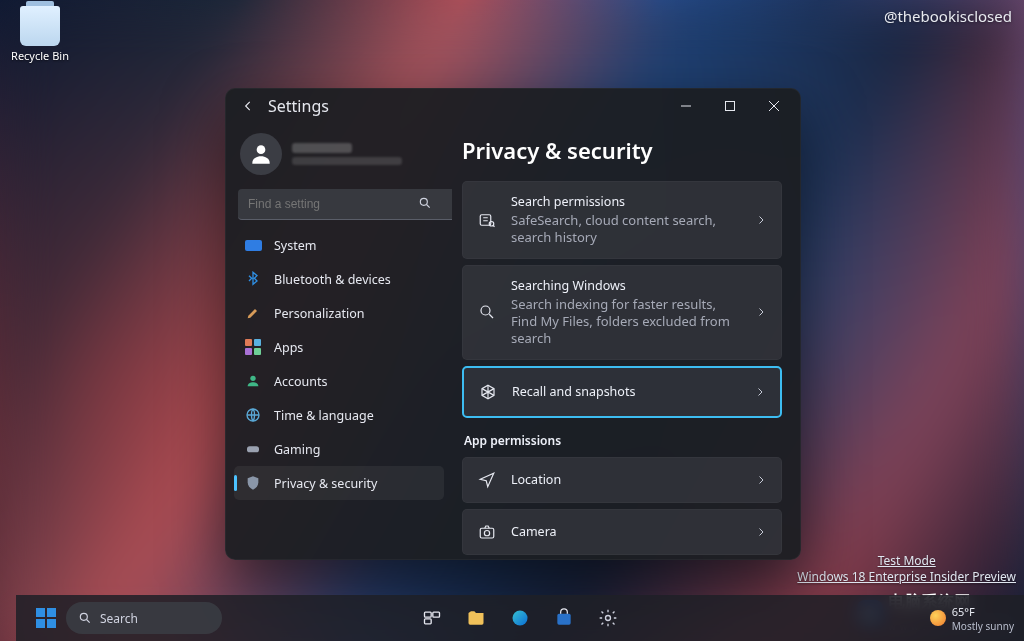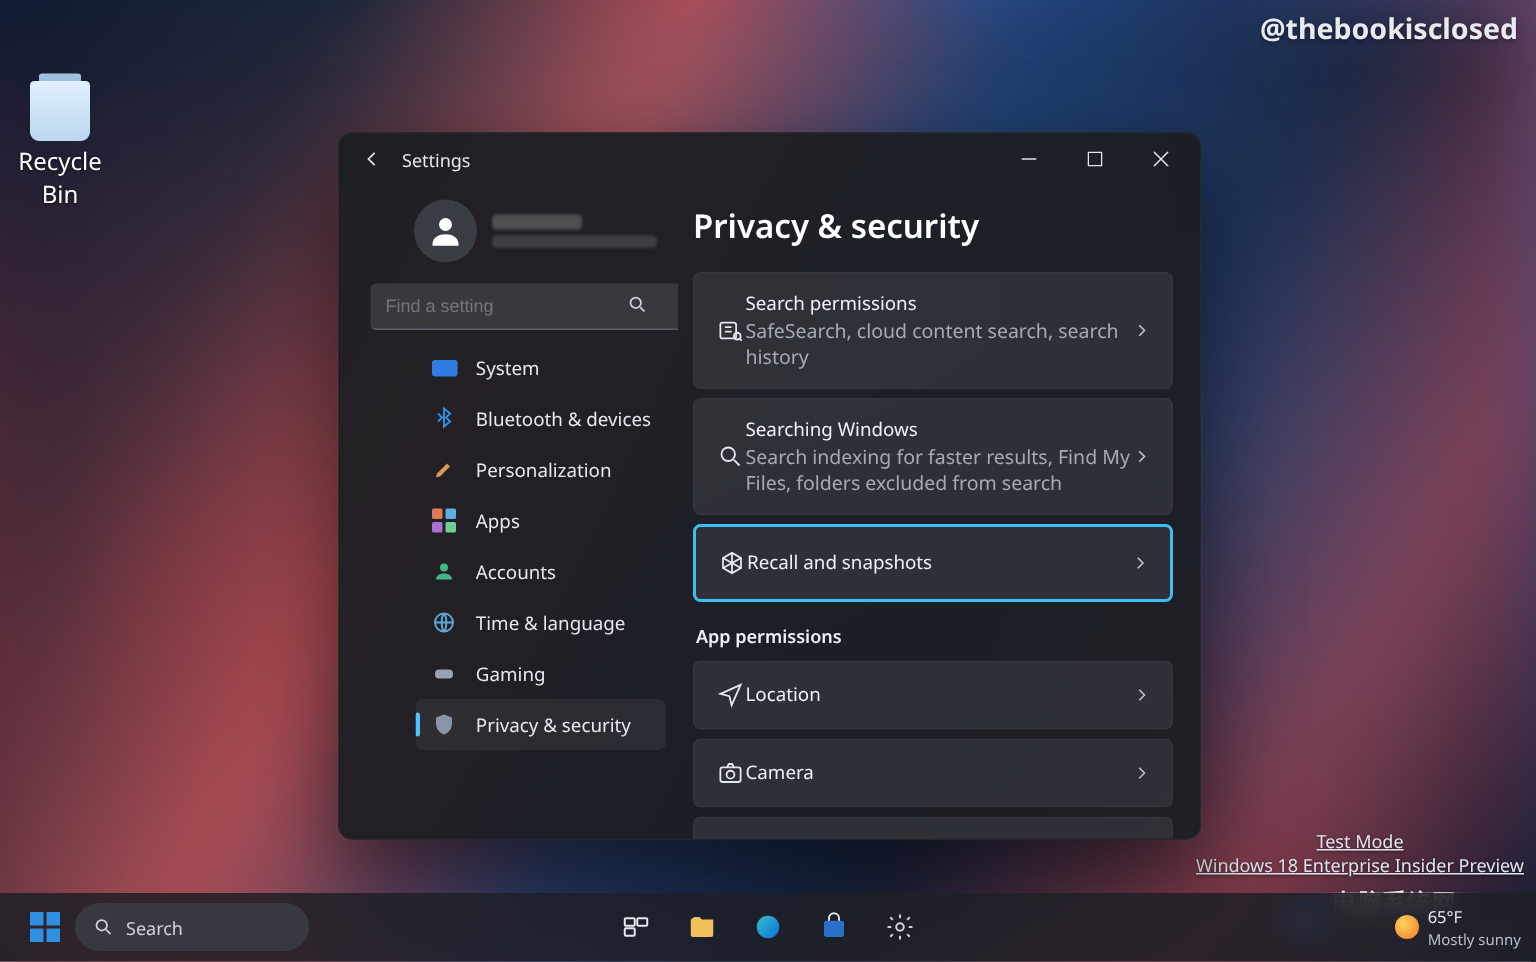--- a/index.html
+++ b/index.html
@@ -12,43 +12,43 @@
       linear-gradient(115deg, #0e1a34 0%, #1a2638 18%, #b34c56 35%, #214a8a 50%, #172038 62%, #8a3a46 78%, #102036 100%);
     filter:blur(0);
   }
   .wallpaper-blur { position:absolute; inset:0;
     background:
       radial-gradient(circle at 12% 60%, rgba(195,55,55,.35), transparent 40%),
       radial-gradient(circle at 75% 45%, rgba(60,120,200,.35), transparent 40%),
       linear-gradient(120deg, #0c1830, #1a2638, #a8535b, #1a3a6a, #172038, #8a3a46, #0c1830);
     filter:blur(26px); }
   
-  .desktop-icon { position:absolute; top:6px; left:10px; width:60px; text-align:center; font-size:16px; color:#fff; text-shadow:0 1px 2px rgba(0,0,0,.6);margin-top:48px;}
+  .desktop-icon { position:absolute; top:6px; left:10px; width:60px; text-align:center; font-size:11px; color:#fff; text-shadow:0 1px 2px rgba(0,0,0,.6);}
   .recycle-bin-img { width:40px; height:40px; margin:0 auto 2px;
     background:linear-gradient(180deg,#e0f0ff,#bcd7ef); border-radius:3px 3px 6px 6px; position:relative;}
   .recycle-bin-img:before{content:"";position:absolute;top:-5px;left:6px;right:6px;height:5px;background:#9fbfdf;border-radius:2px 2px 0 0;}
   
-  .watermark-top{position:absolute;top:6px;right:12px;font-size:19px;color:#e8eaf0;text-shadow:0 1px 3px rgba(0,0,0,.4);font-weight:bold;}
+  .watermark-top{position:absolute;top:6px;right:12px;font-size:15px;color:#e8eaf0;text-shadow:0 1px 3px rgba(0,0,0,.4);}
   .status-corner{position:absolute;right:8px;bottom:56px;text-align:center;font-size:12px;color:#e0e6f0;line-height:1.35;text-shadow:0 1px 2px rgba(0,0,0,.5);text-decoration:underline;}
   .site-overlay{position:absolute;right:12px;bottom:6px;display:flex;align-items:center;gap:6px;font-size:16px;color:#fff;font-weight:600;letter-spacing:.5px;text-shadow:0 1px 2px rgba(0,0,0,.6);}
   .site-overlay small{font-size:9px;font-weight:400;letter-spacing:1px;color:#cfe2ff;}
   .site-logo{width:26px;height:26px;border-radius:8px;background:#1e5ed6;display:flex;align-items:center;justify-content:center;font-size:14px;}
   
   .settings-window{position:absolute;left:225px;top:88px;width:574px;height:470px;
     background:rgba(28,30,34,.94);border-radius:10px;box-shadow:0 24px 60px rgba(0,0,0,.55);
     display:flex;flex-direction:column;overflow:hidden;border:1px solid rgba(255,255,255,.04);}
   .titlebar{display:flex;align-items:center;height:34px;padding:0 4px 0 10px;}
   .titlebar .back{width:24px;height:24px;display:flex;align-items:center;justify-content:center;border-radius:4px;}
-  .titlebar .title{font-size:12px;color:#e5e7ee;margin-left:8px;}
+  .titlebar .title{font-size:16px;color:#e5e7ee;margin-left:8px;}
   .win-controls{margin-left:auto;display:flex;}
   .win-ctrl{width:44px;height:34px;display:flex;align-items:center;justify-content:center;color:#e5e7ee;}
   .win-ctrl svg{width:10px;height:10px;}
   .win-body{display:flex;flex:1;min-height:0;}
   
-  .nav{width:210px;padding:6px 8px 6px 8px;display:flex;flex-direction:column;overflow:hidden;align-items:flex-end;}
+  .nav{width:210px;padding:6px 8px 6px 8px;display:flex;flex-direction:column;overflow:hidden;}
   .profile{display:flex;align-items:center;gap:10px;padding:4px 6px 10px 6px;}
   .avatar{width:42px;height:42px;border-radius:50%;background:#3b3d44;display:flex;align-items:center;justify-content:center;}
   .avatar svg{width:26px;height:26px;fill:#fff;}
   .profile-name{height:10px;width:60px;background:rgba(200,200,200,.28);border-radius:3px;filter:blur(1.2px);margin-bottom:4px;}
   .profile-mail{height:8px;width:110px;background:rgba(200,200,200,.18);border-radius:3px;filter:blur(1.2px);}
   .search{position:relative;margin:4px 4px 8px 4px;}
   .search input{width:100%;height:30px;border-radius:4px;border:none;outline:none;padding:0 28px 0 10px;
     background:rgba(58,60,66,.9);color:#cfd3df;font-size:12px;border-bottom:1px solid #5a5e69;}
   .search .mag{position:absolute;right:8px;top:7px;color:#cfd3df;}
   .nav-list{flex:1;overflow-y:auto;}
@@ -58,32 +58,32 @@
   .nav-icon{width:18px;height:18px;display:flex;align-items:center;justify-content:center;flex:0 0 18px;}
   
   .ic-system{width:17px;height:11px;background:#2f7de3;border-radius:2px;}
   .ic-apps{width:16px;height:16px;display:grid;grid-template:1fr 1fr/1fr 1fr;gap:2px;}
   .ic-apps span{background:#a971d6;border-radius:1px;}
   .ic-apps span:nth-child(1){background:#e07a56;} .ic-apps span:nth-child(2){background:#5ab0e0;} .ic-apps span:nth-child(4){background:#6fcf97;}
   
   .content{flex:1;padding:10px 18px 0 10px;overflow-y:auto;min-width:0;}
   .content h1{margin:2px 0 16px 0;font-size:22px;font-weight:600;color:#fff;}
   .card{background:rgba(54,56,62,.72);border-radius:5px;padding:12px 14px;margin-bottom:6px;
-    display:flex;align-items:center;border:1px solid rgba(255,255,255,.03);}
+    display:flex;align-items:center;gap:14px;border:1px solid rgba(255,255,255,.03);}
   .card.highlight{border:2px solid #3dbdf2;background:rgba(50,54,62,.78);padding:14px 14px;}
   .card .ic{width:20px;height:20px;color:#e6e8f0;flex:0 0 20px;display:flex;align-items:center;justify-content:center;}
   .card .txt{flex:1;min-width:0;}
   .card .ttl{font-size:12.5px;color:#eef1f9;line-height:1.3;}
   .card .sub{font-size:13px;color:#a6aab7;line-height:1.3;margin-top:2px;}
   .card .chev{color:#c6cad6;}
   .section-label{font-size:12px;font-weight:600;color:#eef1f9;margin:14px 2px 8px 2px;}
   .content::-webkit-scrollbar{width:4px;} .content::-webkit-scrollbar-thumb{background:#5e6270;border-radius:2px;}
   .nav-list::-webkit-scrollbar{width:0;}
   
-  .taskbar{position:absolute;left:0;right:0;bottom:0;height:46px;background:rgba(30,32,38,.86);
+  .taskbar{position:absolute;left:16px;right:0;bottom:0;height:46px;background:rgba(30,32,38,.86);
     backdrop-filter:blur(8px);display:flex;align-items:center;padding:0 10px;}
   .tb-center{position:absolute;left:50%;transform:translateX(-50%);display:flex;align-items:center;gap:4px;}
   .tb-btn{width:40px;height:40px;border-radius:5px;display:flex;align-items:center;justify-content:center;}
   .tb-search{display:flex;align-items:center;gap:8px;width:132px;height:32px;padding:0 12px;border-radius:16px;background:rgba(58,60,66,.9);}
   .tb-search span{font-size:12px;color:#d0d3e0;}
   .win-logo{width:20px;height:20px;display:grid;grid-template:1fr 1fr/1fr 1fr;gap:2px;}
   .win-logo span{background:#2f8fe3;}
   .tb-right{margin-left:auto;display:flex;align-items:center;gap:10px;font-size:11px;color:#e6e8f0;}
   .weather{display:flex;align-items:center;gap:6px;}
   .weather .sun{width:16px;height:16px;border-radius:50%;background:radial-gradient(circle at 35% 35%,#ffd25a,#f07a2e);position:relative;}

